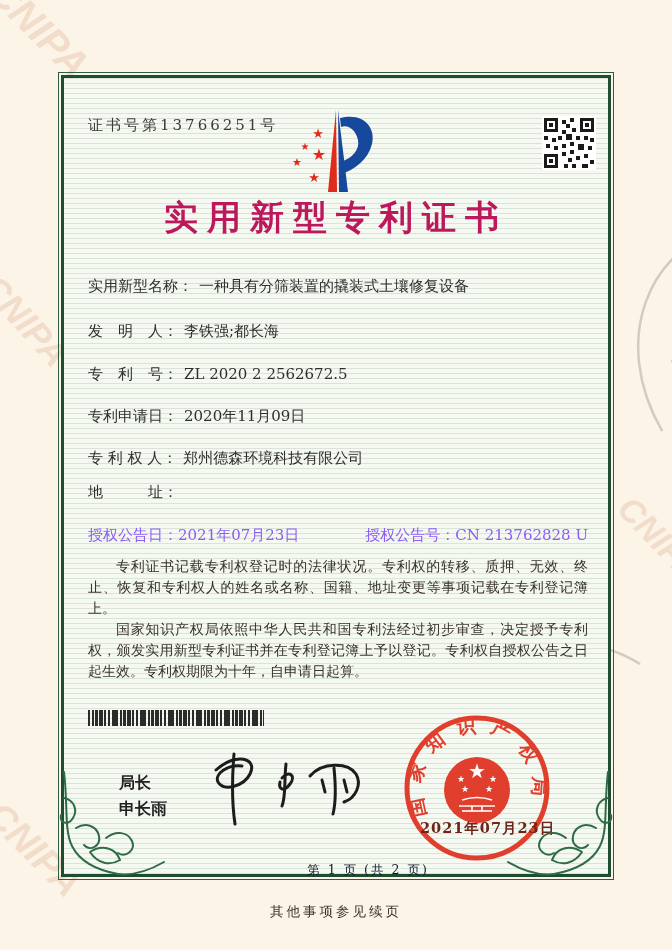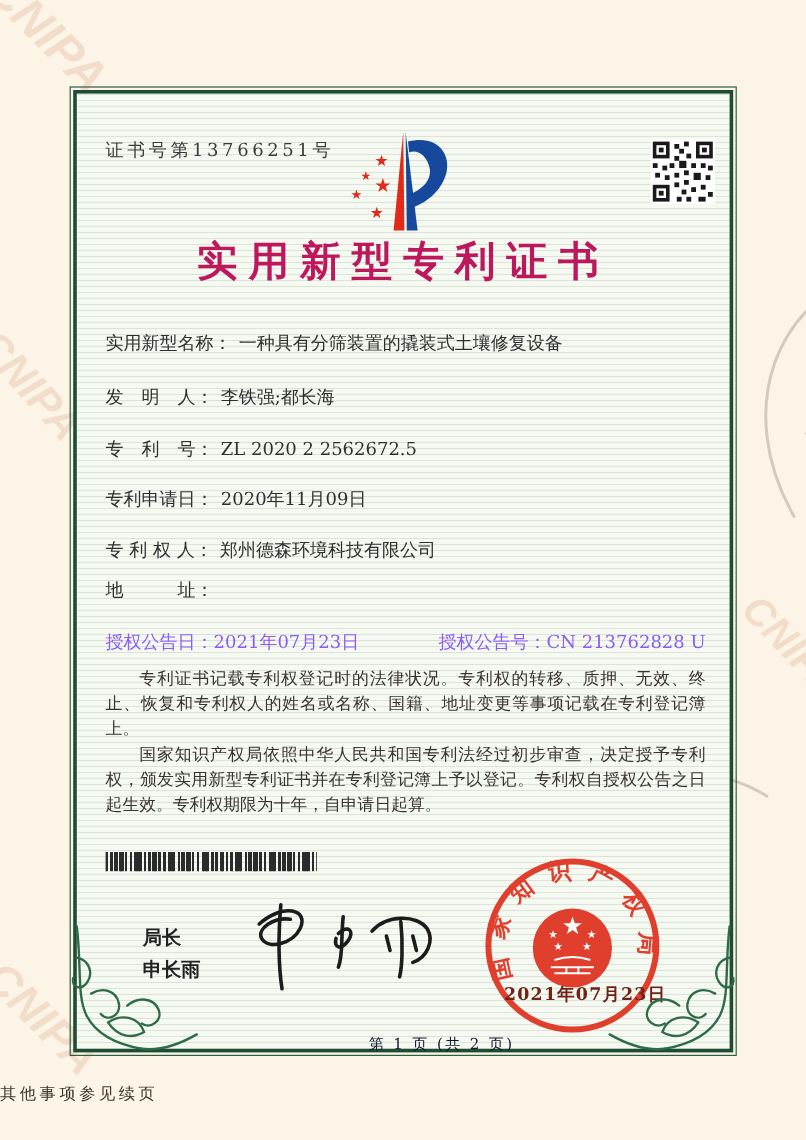--- a/index.html
+++ b/index.html
@@ -89,21 +89,21 @@
   
   .flourish { position:absolute; }
   .flourish path { stroke:#2f6b47; stroke-width:2; fill:none; stroke-linecap:round; }
 
   
   .page-indicator {
     position:absolute; left:58px; top:862px; width:620px; text-align:center;
     font-size:12.5px; color:#0f172a; letter-spacing:2px;
   }
   .continuation-note {
-    position:absolute; left:0; top:903px; width:672px; 
+    position:absolute; left:0; top:903px; width:672px; text-align:center;
     font-size:13.5px; color:#3a342c; letter-spacing:3px;
   }
 </style>
 </head>
 <body>
 
 <div class="page">
 
   <div class="wm-cnipa" style="left:-22px; top:6px; font-size:40px; transform:rotate(45deg);">CNIPA</div>
   <div class="wm-cnipa" style="left:-30px; top:300px; font-size:36px; transform:rotate(48deg);">CNIPA</div>

